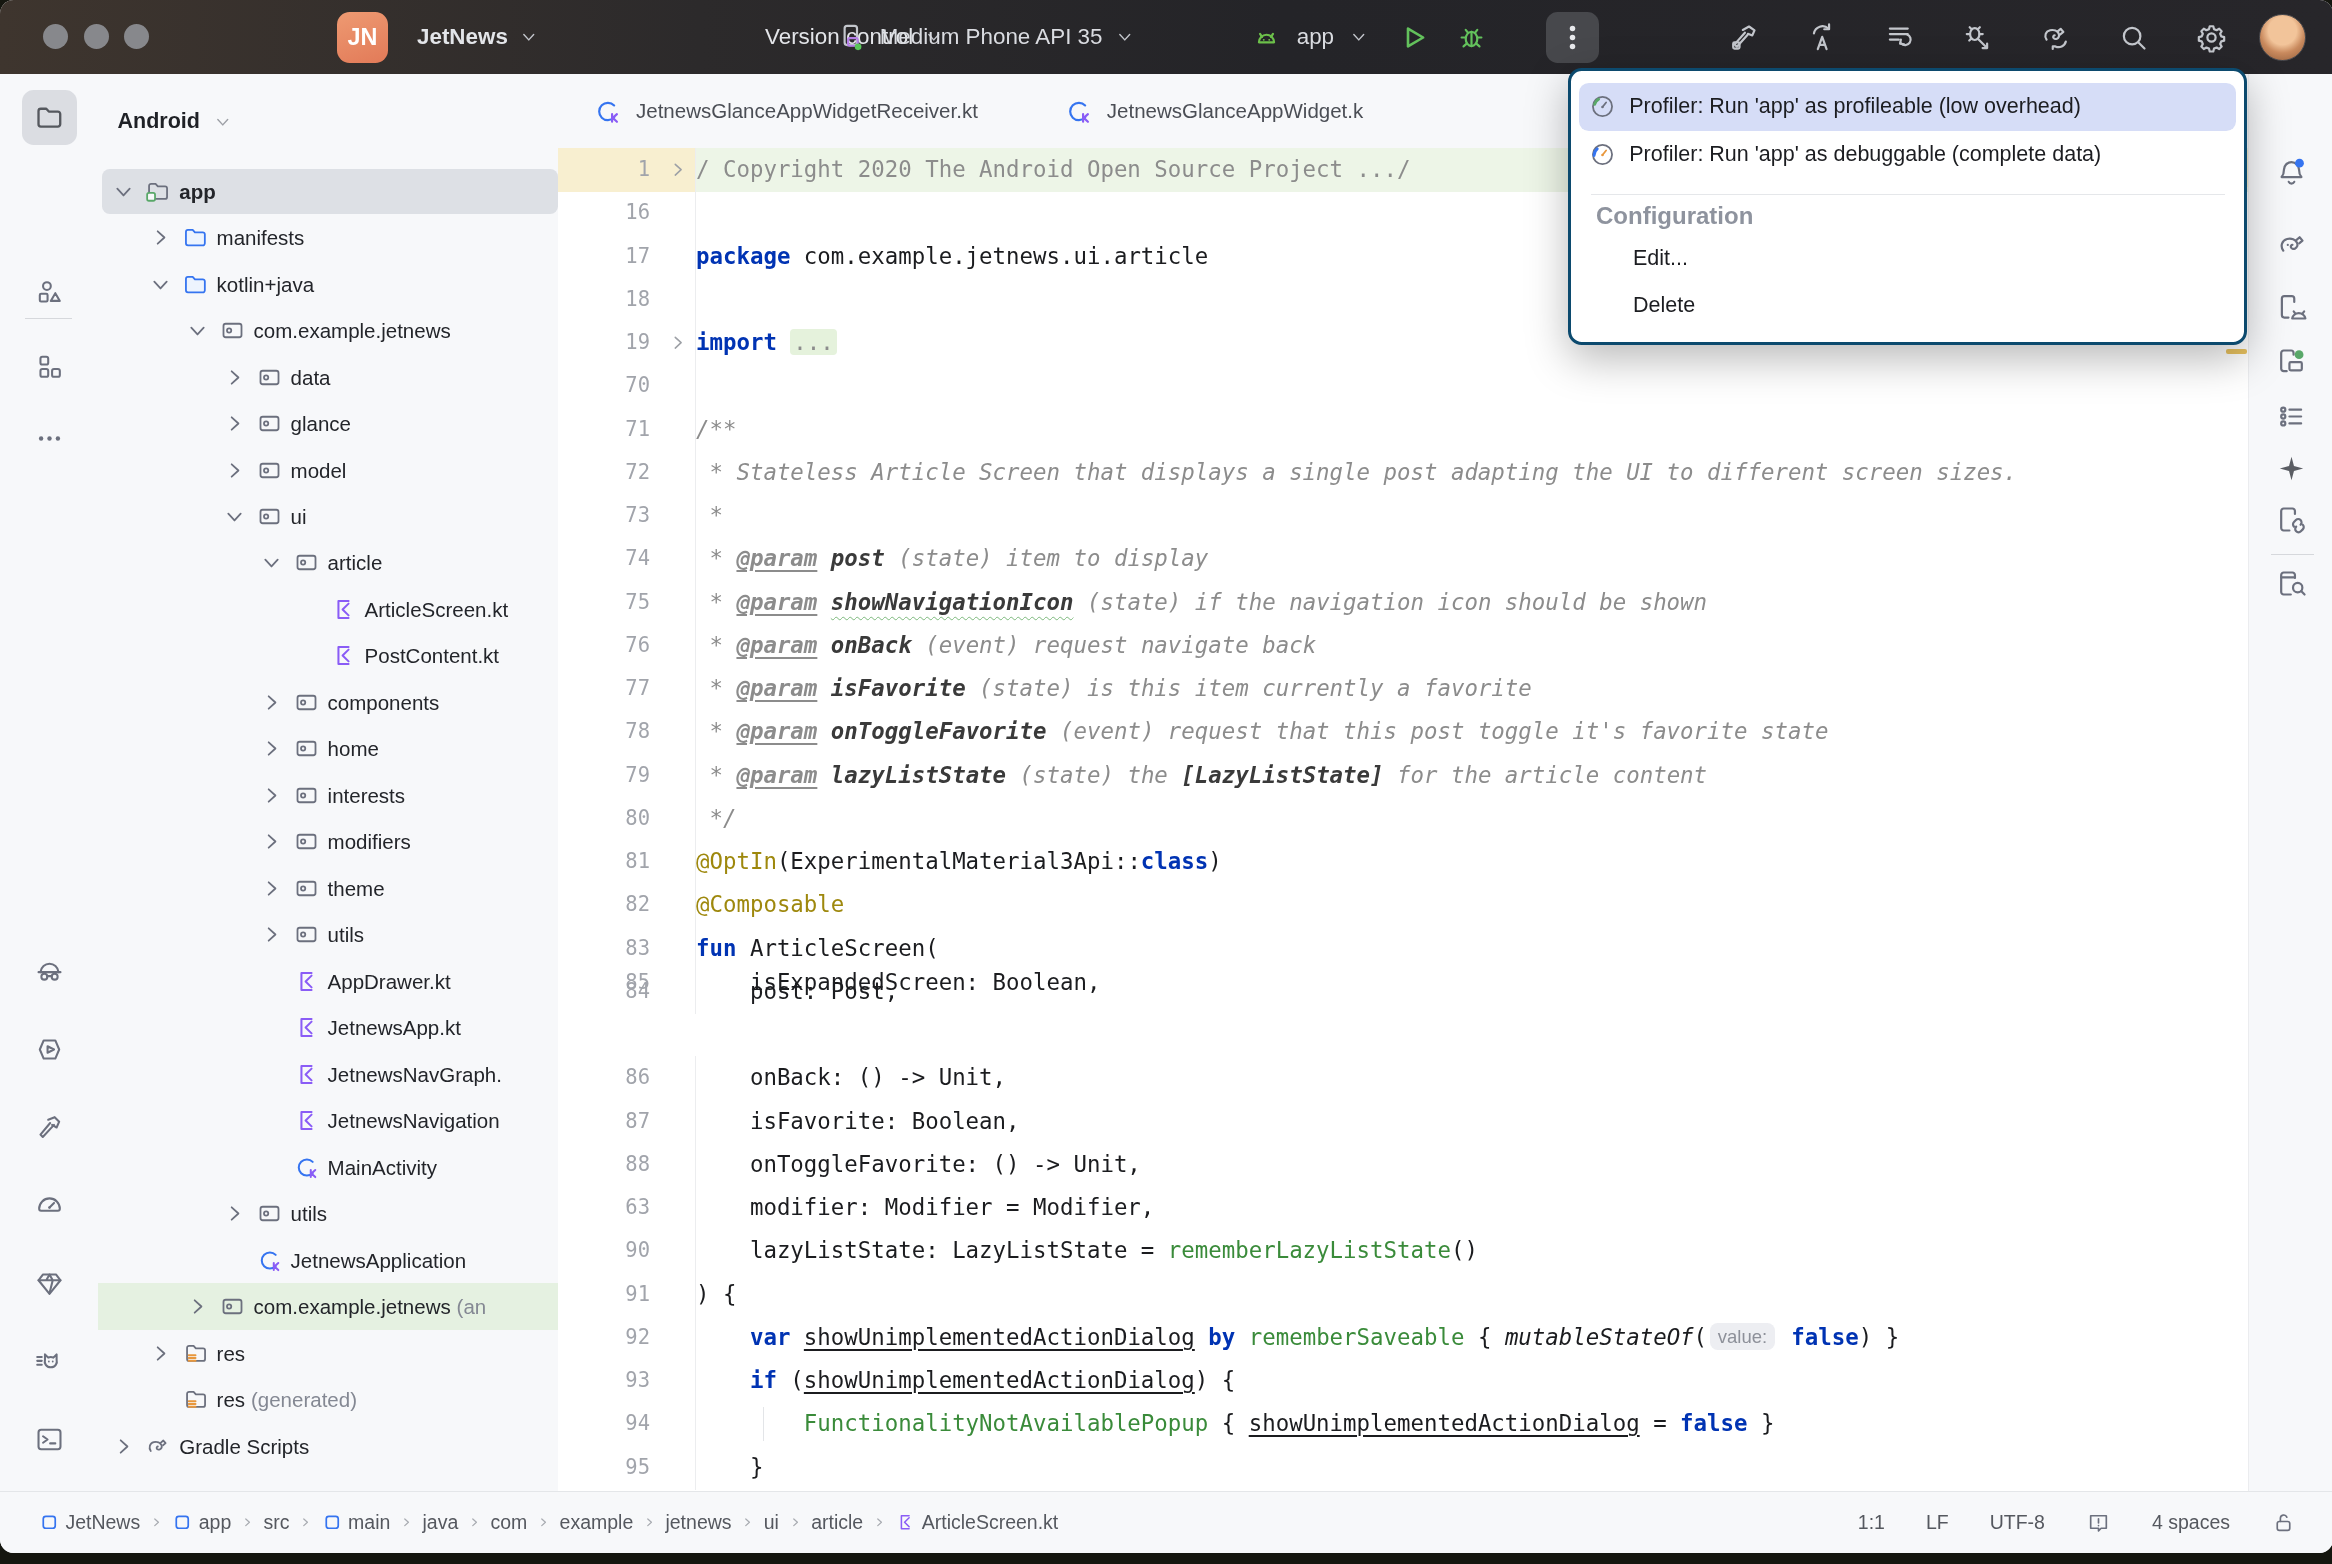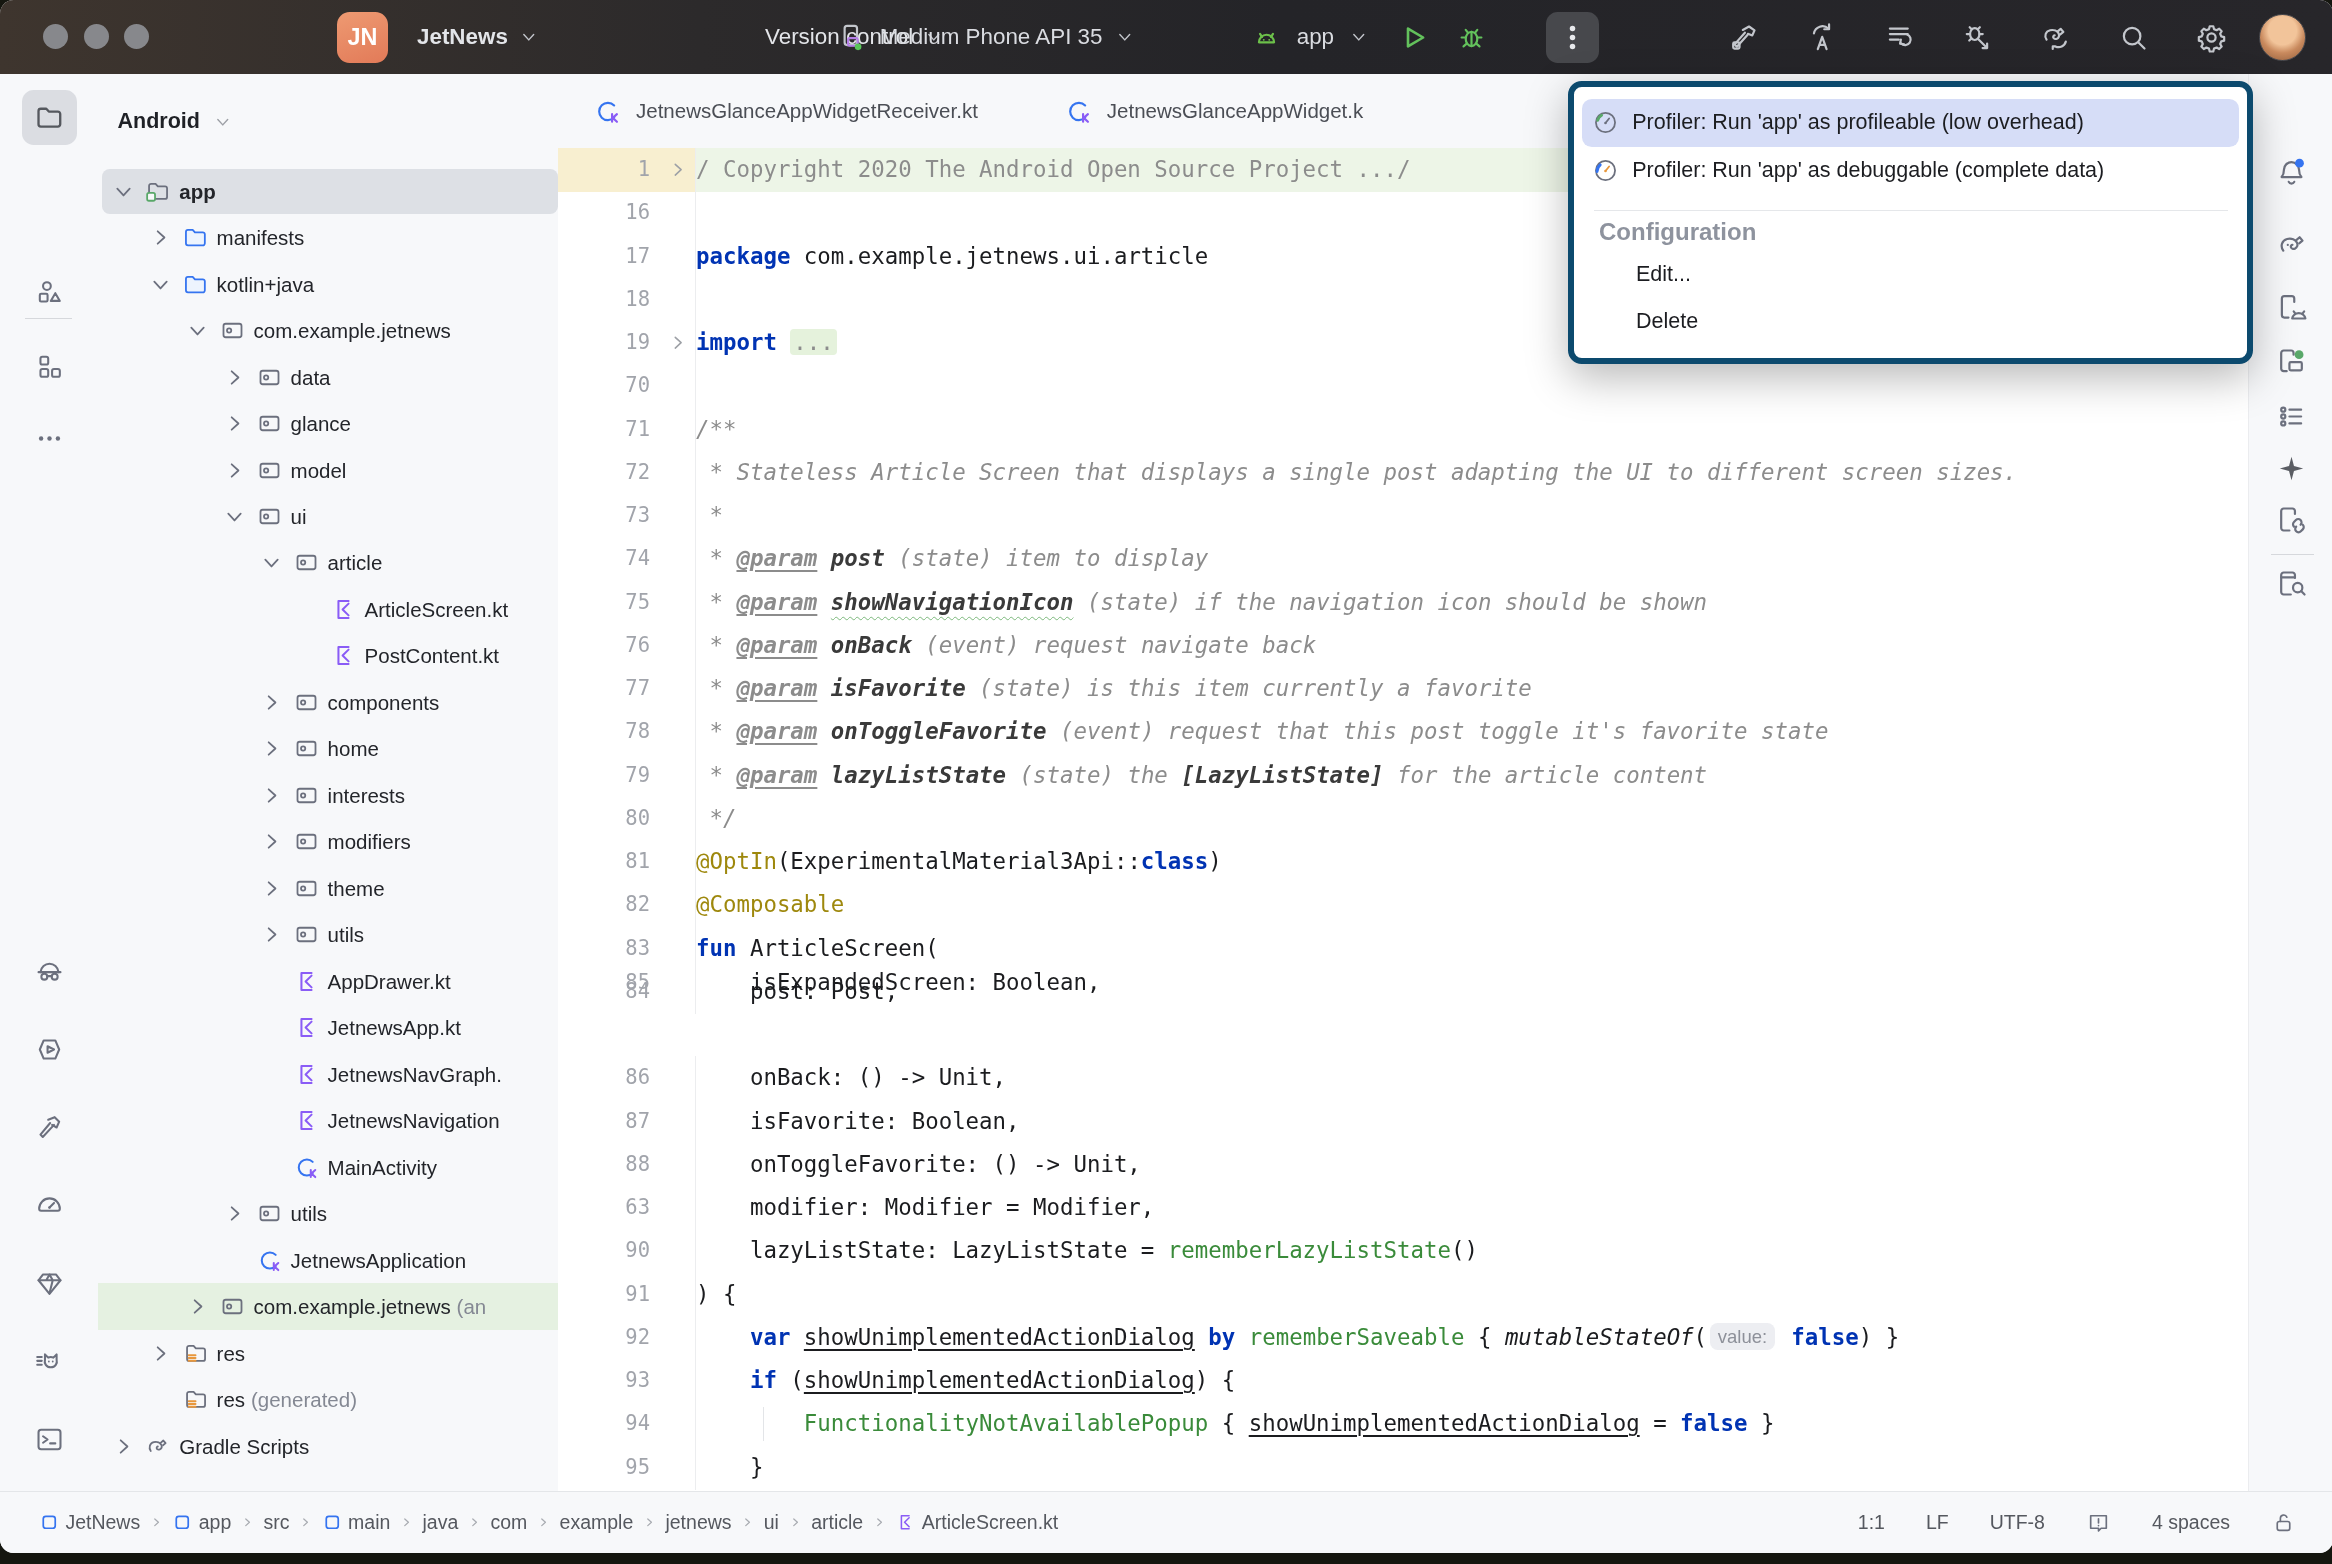--- a/index.html
+++ b/index.html
@@ -74,21 +74,21 @@
   .stripe-cream{position:absolute;left:1677px;top:76px;width:14.6px;height:37px;background:#F5ECCB}
   .tick{position:absolute;left:1668px;width:20.5px;height:4.9px;background:#E8C260;border-radius:2px}
   .scrollthumb{position:absolute;left:1672px;top:121px;width:12.7px;height:117px;background:#C2C4C9;border-radius:6.8px}
 
   
   .rightstrip{position:absolute;left:2248px;top:74px;width:85px;height:1417px;background:#F7F8FA;border-left:1px solid #EBECEF}
   .rs-item{position:absolute;left:26px;width:33px;height:33px}
   .rs-div{position:absolute;left:21.5px;width:43px;border-top:1px solid #D6D8DC}
 
   
-  .popup{position:absolute;left:1568px;top:81px;width:673px;height:271px;background:#FFFFFF;border:6px solid #0c4a6e;border-radius:13.7px;box-shadow:0 13.7px 43px rgba(0,0,0,.28);z-index:50}
+  .popup{position:absolute;left:1568px;top:68px;width:673px;height:271px;background:#FFFFFF;border:3px solid #0c4a6e;border-radius:13.7px;box-shadow:0 13.7px 43px rgba(0,0,0,.28);z-index:50}
   .pitem{position:absolute;left:7.8px;right:7.8px;height:48px;display:flex;align-items:center;gap:13.7px;padding-left:9.8px;border-radius:9.8px;font-size:21.5px;color:#1C1D21;white-space:nowrap}
   .pitem .ic{width:27px;height:27px}
   .pitem.selected{background:#D6DDF7}
   .pdiv{position:absolute;left:19.5px;right:19.5px;top:123px;border-top:1px solid #E5E7EA}
   .psection{position:absolute;left:25px;top:129px;height:31px;display:flex;align-items:center;font-size:24px;font-weight:bold;color:#8E939E}
   .pentry{position:absolute;left:62px;height:47px;display:flex;align-items:center;font-size:21.5px;color:#1C1D21}
 
   
   .statusbar{position:absolute;left:0;top:1491px;width:2333px;height:61px;background:#F7F8FA;border-top:1px solid #E4E6E9;display:flex;align-items:center;color:#55585F;font-size:19.5px}
   .crumbs{display:flex;align-items:center;gap:8.8px;padding-left:39px;white-space:nowrap}

